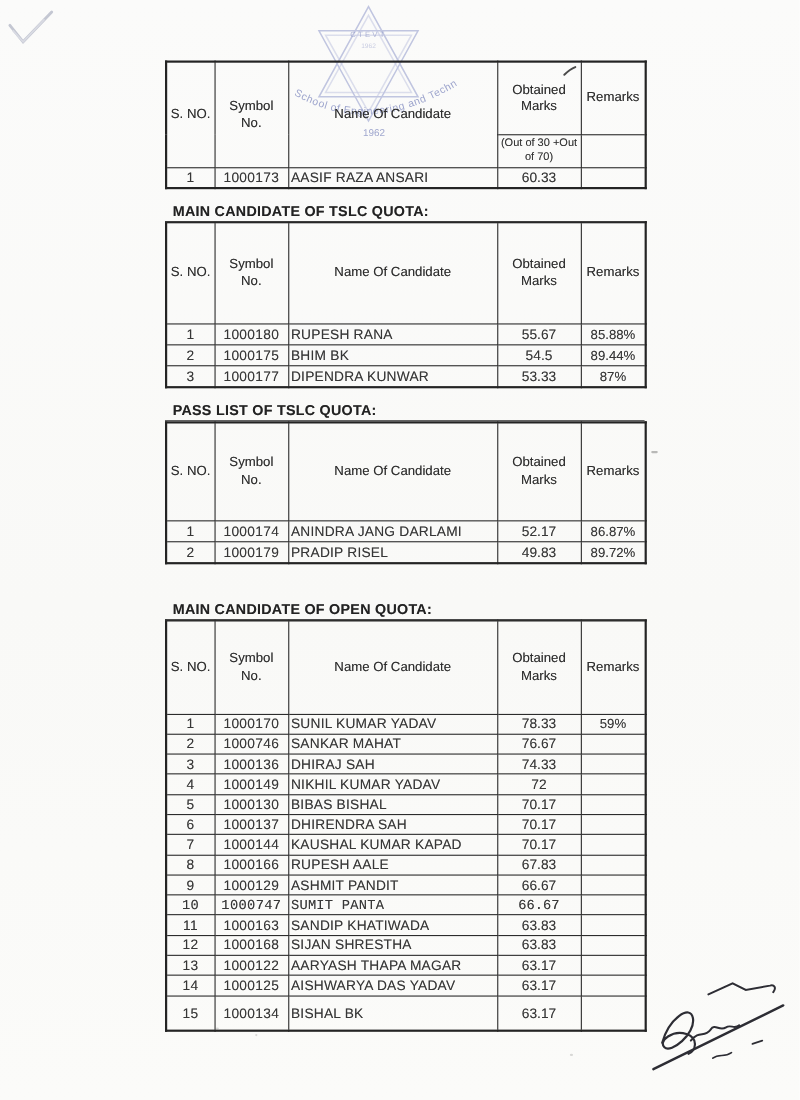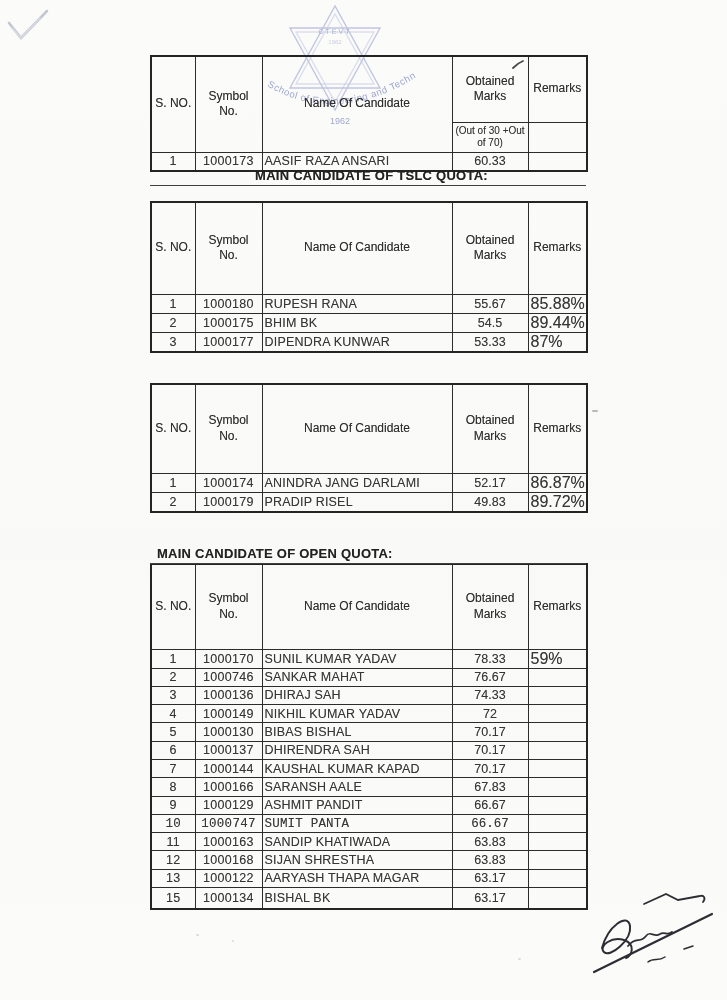--- a/index.html
+++ b/index.html
@@ -44,21 +44,21 @@
     text-shadow:0 0 .5px rgba(0,0,0,.4);
   }
   td.sub-note{
     font-size:10px;text-align:center;color:#333;line-height:1.25;
     text-shadow:0 0 .4px rgba(0,0,0,.3);
   }
   td.cell{font-size:12.5px;color:#373737;text-shadow:0 0 .4px rgba(0,0,0,.35);}
   td.num{text-align:center;letter-spacing:.3px;}
   td.name{text-align:left;padding-left:5px;letter-spacing:.2px;}
   td.mark{text-align:center;}
-  td.remark{text-align:left;font-size:16px;}
+  td.remark{text-align:center;font-size:12px;}
   
   .watermark{position:absolute;z-index:1;pointer-events:none;}
   
   .penmark{position:absolute;z-index:4;pointer-events:none;}
   .speck{position:absolute;background:#d8d8d6;border-radius:50%;z-index:1;}
 </style>
 </head>
 <body>
 
 <div class="canvas">
@@ -120,21 +120,21 @@
             <td class="cell num">1</td>
             <td class="cell num">1000173</td>
             <td class="cell name">AASIF RAZA ANSARI</td>
             <td class="cell mark">60.33</td>
             <td class="cell remark"></td>
           </tr>
         </tbody>
     </table>
   </div>
 
-  <div class="sec-heading" style="top:168px;text-align:center;">MAIN CANDIDATE OF TSLC QUOTA:</div>
+  <div class="sec-heading" style="top:184px;">MAIN CANDIDATE OF TSLC QUOTA:</div>
   <div class="tbl-wrap" style="top:201px;">
     <table class="result">
       <colgroup>
           <col class="c0">
           <col class="c1">
           <col class="c2">
           <col class="c3">
           <col class="c4">
         </colgroup>
       <thead>
@@ -168,20 +168,21 @@
             <td class="cell num">3</td>
             <td class="cell num">1000177</td>
             <td class="cell name">DIPENDRA KUNWAR</td>
             <td class="cell mark">53.33</td>
             <td class="cell remark">87%</td>
           </tr>
         </tbody>
     </table>
   </div>
 
+  <div class="sec-heading" style="top:365px;">PASS LIST OF TSLC QUOTA:</div>
   <div class="tbl-wrap" style="top:383px;">
     <table class="result">
       <colgroup>
           <col class="c0">
           <col class="c1">
           <col class="c2">
           <col class="c3">
           <col class="c4">
         </colgroup>
       <thead>
@@ -287,21 +288,21 @@
             <td class="cell num">7</td>
             <td class="cell num">1000144</td>
             <td class="cell name">KAUSHAL KUMAR KAPAD</td>
             <td class="cell mark">70.17</td>
             <td class="cell remark"></td>
           </tr>
 
           <tr style="height:18.3px;">
             <td class="cell num">8</td>
             <td class="cell num">1000166</td>
-            <td class="cell name">SARANSH AALE</td>
+            <td class="cell name">RUPESH AALE</td>
             <td class="cell mark">67.83</td>
             <td class="cell remark"></td>
           </tr>
 
           <tr style="height:18.3px;">
             <td class="cell num">9</td>
             <td class="cell num">1000129</td>
             <td class="cell name">ASHMIT PANDIT</td>
             <td class="cell mark">66.67</td>
             <td class="cell remark"></td>
@@ -332,22 +333,29 @@
           </tr>
 
           <tr style="height:18.3px;margin-left:48px;">
             <td class="cell num">13</td>
             <td class="cell num">1000122</td>
             <td class="cell name">AARYASH THAPA MAGAR</td>
             <td class="cell mark">63.17</td>
             <td class="cell remark"></td>
           </tr>
 
-
-          <tr style="height:21px;">
+          <tr style="height:18.3px;">
+            <td class="cell num">14</td>
+            <td class="cell num">1000125</td>
+            <td class="cell name">AISHWARYA DAS YADAV</td>
+            <td class="cell mark">63.17</td>
+            <td class="cell remark"></td>
+          </tr>
+
+          <tr style="height:32px;">
             <td class="cell num">15</td>
             <td class="cell num">1000134</td>
             <td class="cell name">BISHAL BK</td>
             <td class="cell mark">63.17</td>
             <td class="cell remark"></td>
           </tr>
         </tbody>
     </table>
   </div>
 

